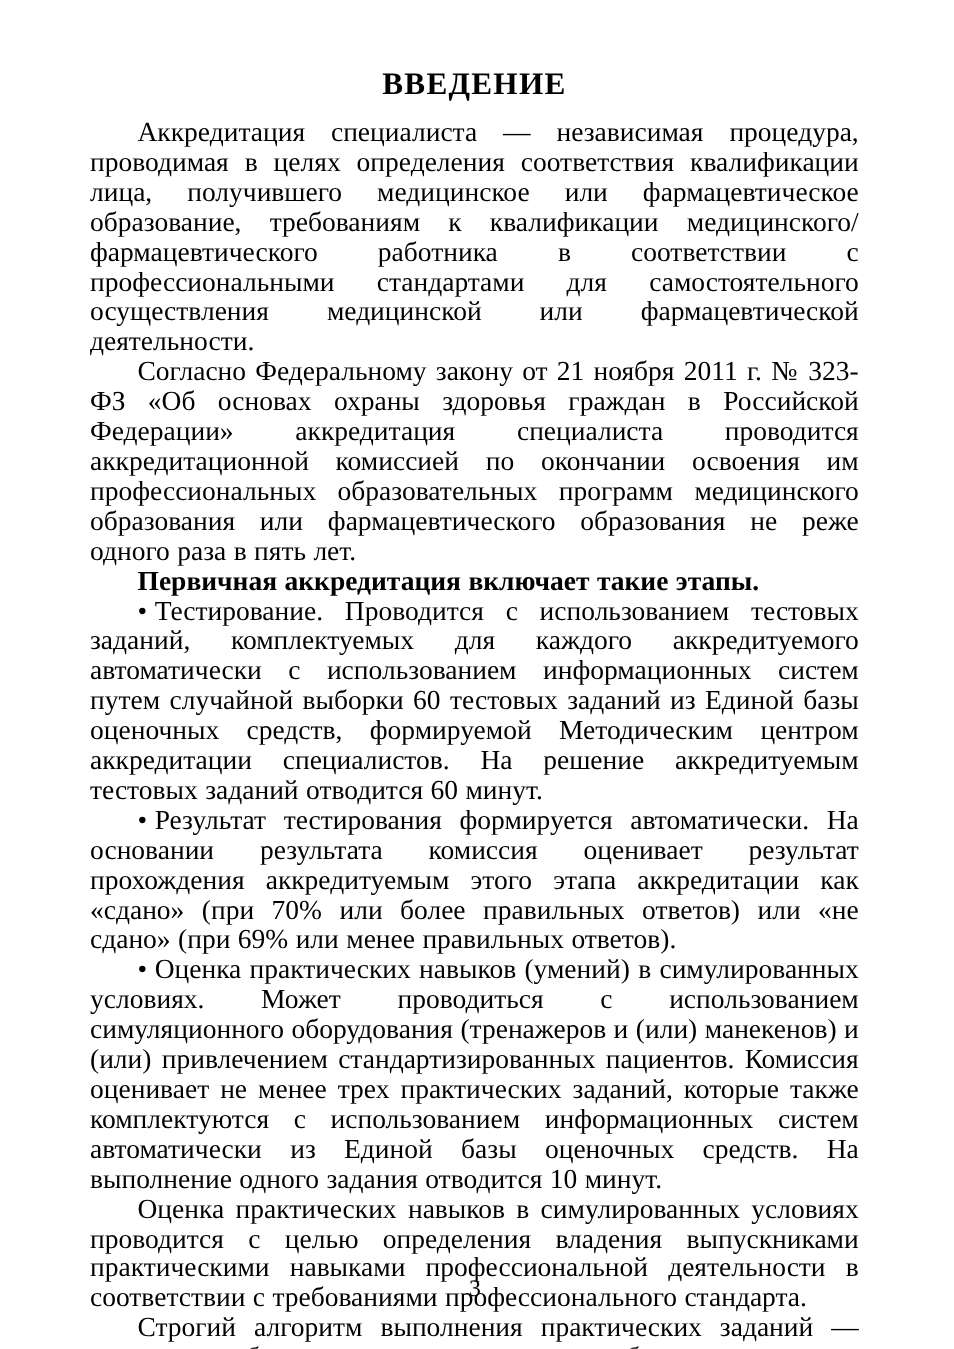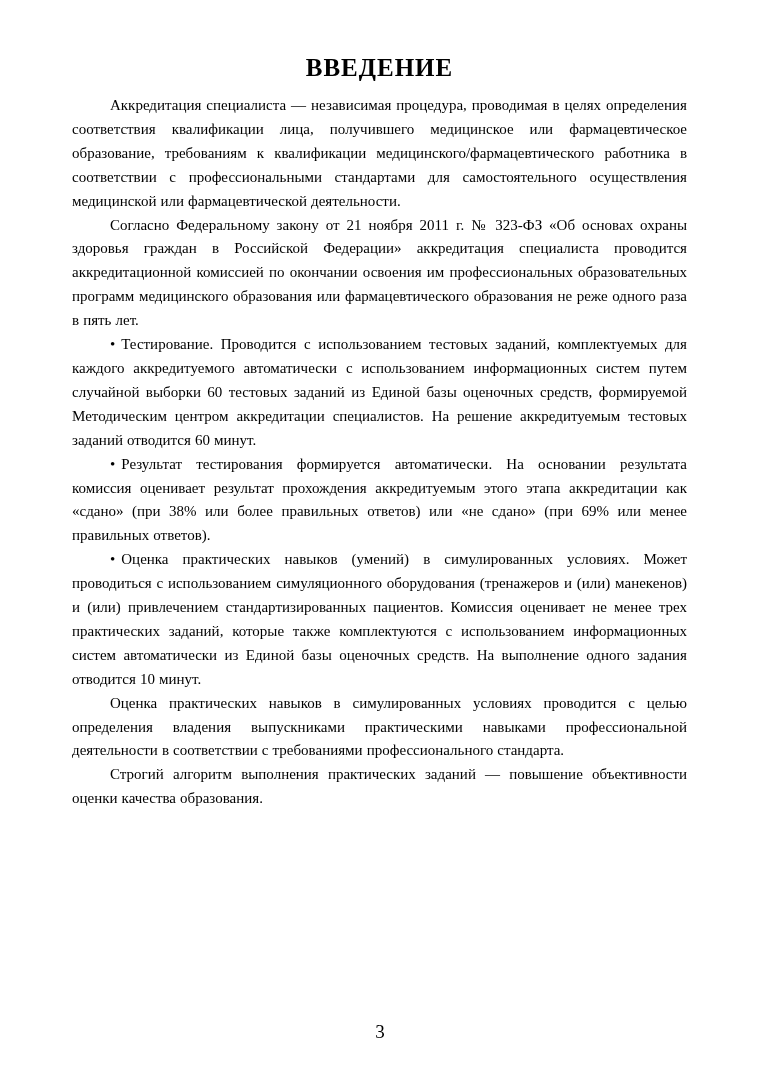--- a/index.html
+++ b/index.html
@@ -27,21 +27,21 @@
   .title {
     font-size: 25px;
     font-weight: bold;
     text-align: center;
     letter-spacing: 1px;
     margin: 0 0 10px 0;
     line-height: 32px;
   }
   .para {
     margin: 0;
-    font-size: 15px;
+    font-size: 22px;
     line-height: 23.9px;
     text-align: justify;
     text-indent: 38px;
     hyphens: auto;
     -webkit-hyphens: auto;
     word-spacing: 0.02em;
   }
   .para.bold {
     font-weight: bold;
   }
@@ -62,24 +62,25 @@
 <body>
 
 <div class="page">
 
   <h1 class="title">ВВЕДЕНИЕ</h1>
 
   <p class="para">Аккредитация специалиста — независимая процедура, проводимая в целях определения соответствия квалификации лица, получившего медицинское или фармацевтическое образование, требованиям к квалификации медицинского/фармацевтического работника в соответствии с профессиональными стандартами для самостоятельного осуществления медицинской или фармацевтической деятельности.</p>
 
   <p class="para">Согласно Федеральному закону от 21 ноября 2011 г. № 323-ФЗ «Об основах охраны здоровья граждан в Российской Федерации» аккредитация специалиста проводится аккредитационной комиссией по окончании освоения им профессиональных образовательных программ медицинского образования или фармацевтического образования не реже одного раза в пять лет.</p>
 
+  <p class="para bold">Первичная аккредитация включает такие этапы.</p>
 
   <p class="para"><span class="bullet-char">•</span><span>Тестирование. Проводится с использованием тестовых заданий, комплектуемых для каждого аккредитуемого автоматически с использованием информационных систем путем случайной выборки 60 тестовых заданий из Единой базы оценочных средств, формируемой Методическим центром аккредитации специалистов. На решение аккредитуемым тестовых заданий отводится 60 минут.</span></p>
 
-  <p class="para"><span class="bullet-char">•</span><span>Результат тестирования формируется автоматически. На основании результата комиссия оценивает результат прохождения аккредитуемым этого этапа аккредитации как «сдано» (при 38% или более правильных ответов) или «не сдано» (при 69% или менее правильных ответов).</span></p>
+  <p class="para"><span class="bullet-char">•</span><span>Результат тестирования формируется автоматически. На основании результата комиссия оценивает результат прохождения аккредитуемым этого этапа аккредитации как «сдано» (при 70% или более правильных ответов) или «не сдано» (при 69% или менее правильных ответов).</span></p>
 
   <p class="para"><span class="bullet-char">•</span><span>Оценка практических навыков (умений) в симулированных условиях. Может проводиться с использованием симуляционного оборудования (тренажеров и (или) манекенов) и (или) привлечением стандартизированных пациентов. Комиссия оценивает не менее трех практических заданий, которые также комплектуются с использованием информационных систем автоматически из Единой базы оценочных средств. На выполнение одного задания отводится 10 минут.</span></p>
 
   <p class="para">Оценка практических навыков в симулированных условиях проводится с целью определения владения выпускниками практическими навыками профессиональной деятельности в соответствии с требованиями профессионального стандарта.</p>
 
   <p class="para">Строгий алгоритм выполнения практических заданий — повышение объективности оценки качества образования.</p>
 
   <div class="page-number">3</div>
 
 </div>

